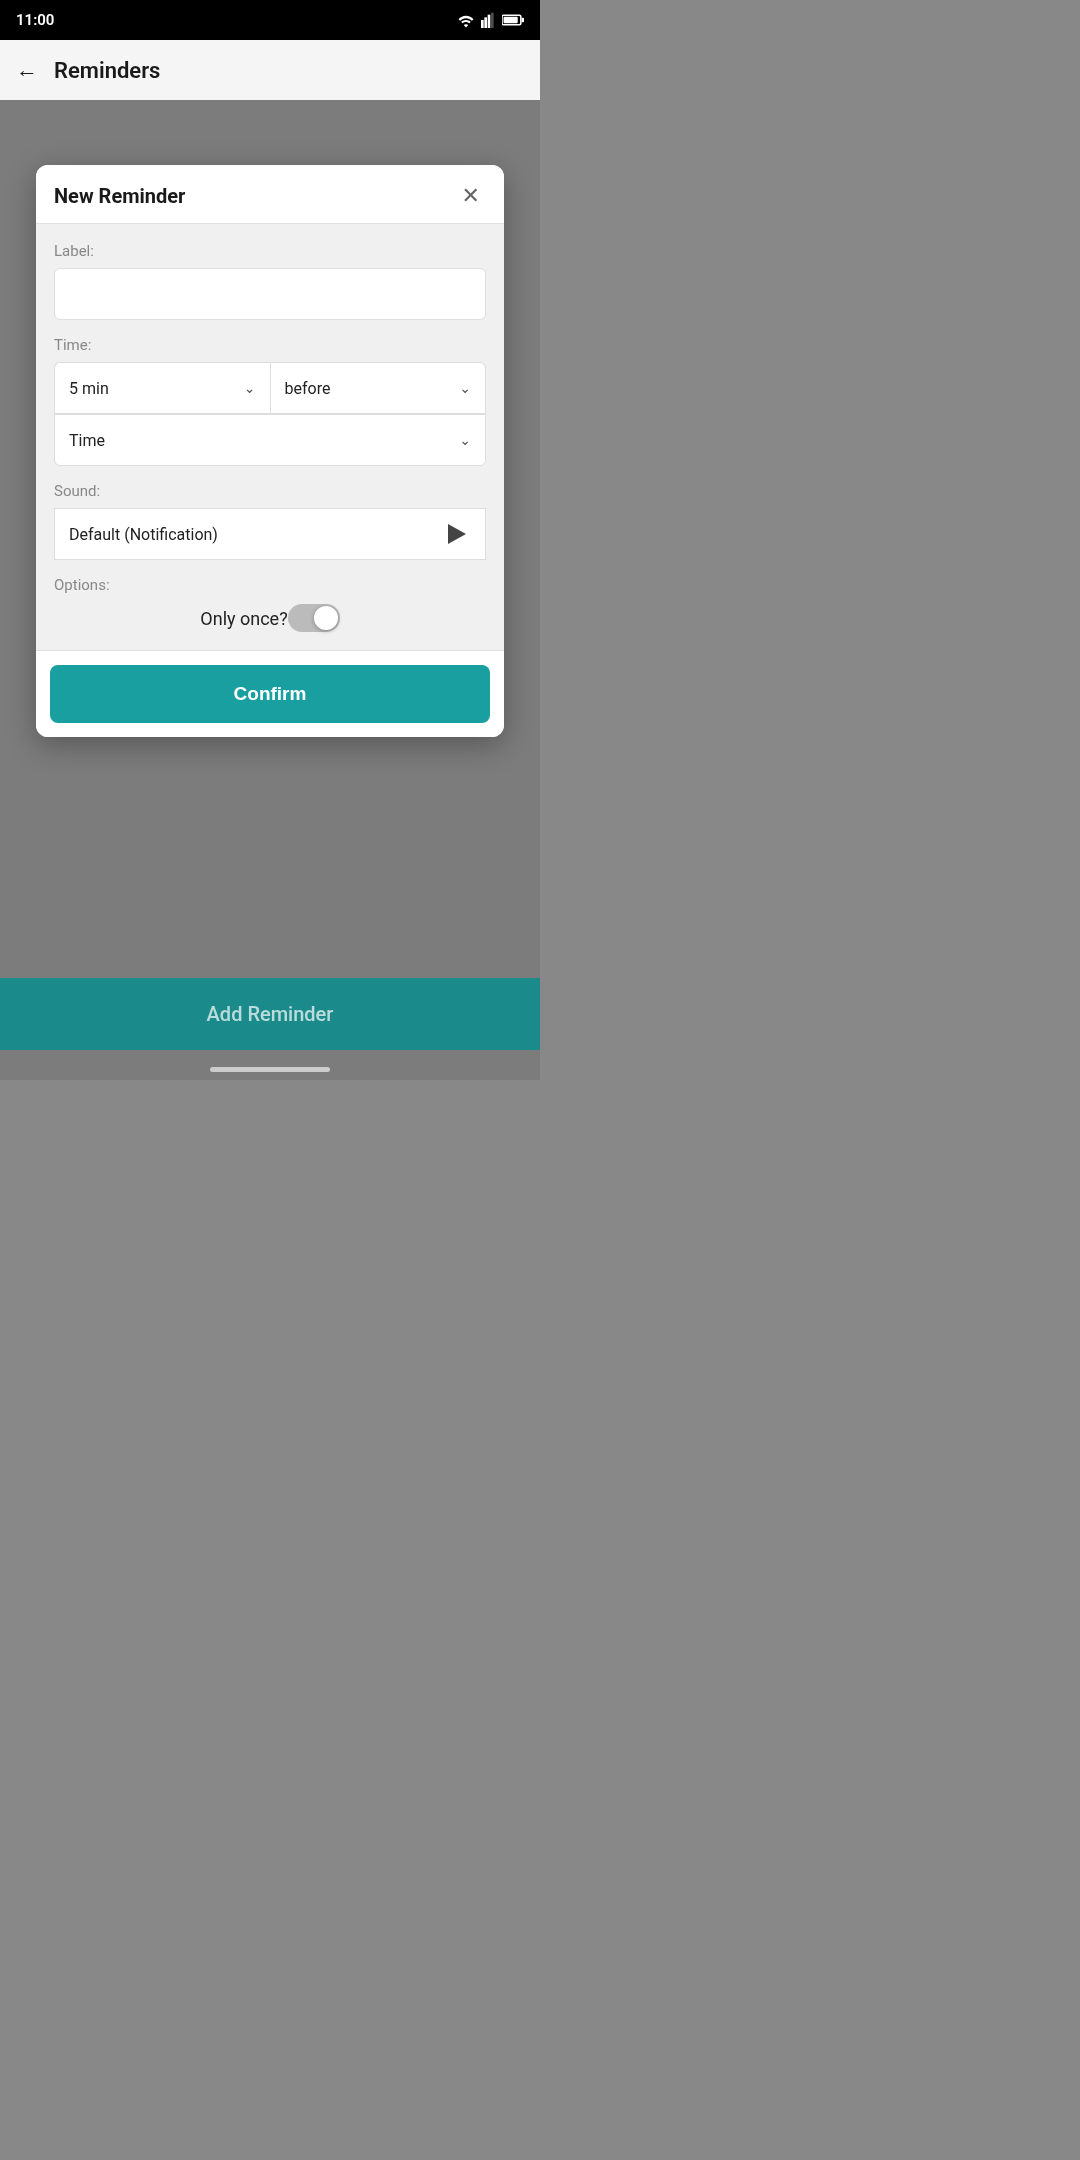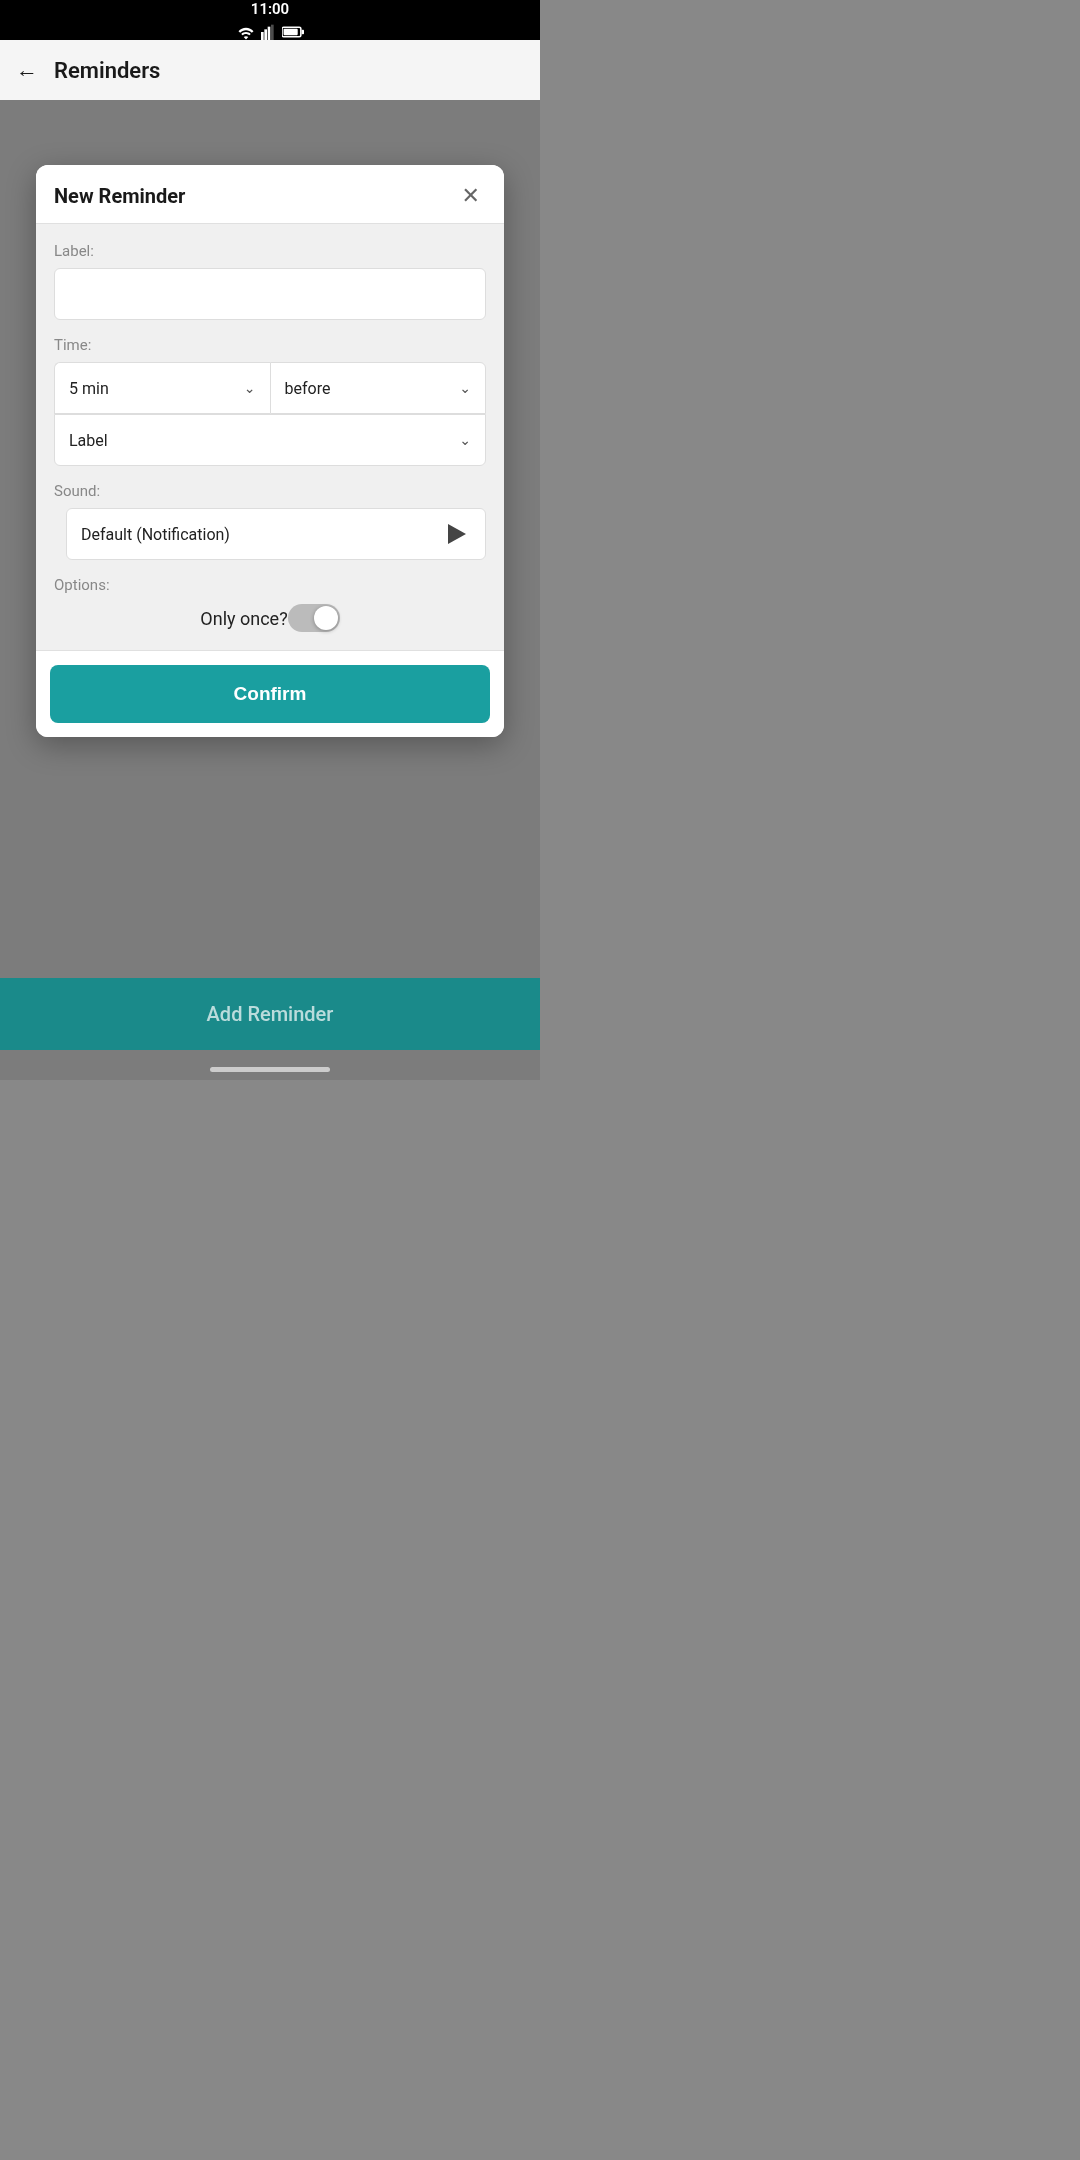--- a/index.html
+++ b/index.html
@@ -21,21 +21,20 @@
       background: #000;
       display: flex;
       align-items: center;
       justify-content: space-between;
       padding: 0 16px;
       color: #fff;
       font-size: 15px;
       font-weight: 500;
       position: relative;
       z-index: 10;
-      flex-direction: column;
     }
     .status-time { font-weight: 600; }
     .status-icons { display: flex; align-items: center; gap: 5px; }
     .status-icons svg { fill: white; }
 
     
     .app-bar {
       width: 100%;
       height: 60px;
       background: #f5f5f5;
@@ -207,26 +206,25 @@
     }
 
     .section-gap { margin-bottom: 16px; }
 
     .sound-field {
       display: flex;
       align-items: center;
       justify-content: space-between;
       background: #fff;
       border: 1px solid #ddd;
-      border-radius: 6px;
+      border-radius: 0;
       height: 52px;
       padding: 0 14px;
       margin-bottom: 16px;
       cursor: pointer;
-      margin-left: 12px;
     }
     .sound-label-text { font-size: 16px; color: #222; }
     .play-icon {
       width: 28px;
       height: 28px;
       display: flex;
       align-items: center;
       justify-content: center;
     }
     .play-triangle {
@@ -347,21 +345,21 @@
         <div class="dropdown dropdown-left">
           <span>5 min</span>
           <span class="chevron">⌄</span>
         </div>
         <div class="dropdown dropdown-right">
           <span>before</span>
           <span class="chevron">⌄</span>
         </div>
       </div>
       <div class="dropdown dropdown-full section-gap">
-        <span>Label</span>
+        <span>Time</span>
         <span class="chevron">⌄</span>
       </div>
     </div>
 
     <div>
       <div class="field-label">Sound:</div>
       <div class="sound-field">
         <span class="sound-label-text">Default (Notification)</span>
         <div class="play-icon">
           <div class="play-triangle"></div>

